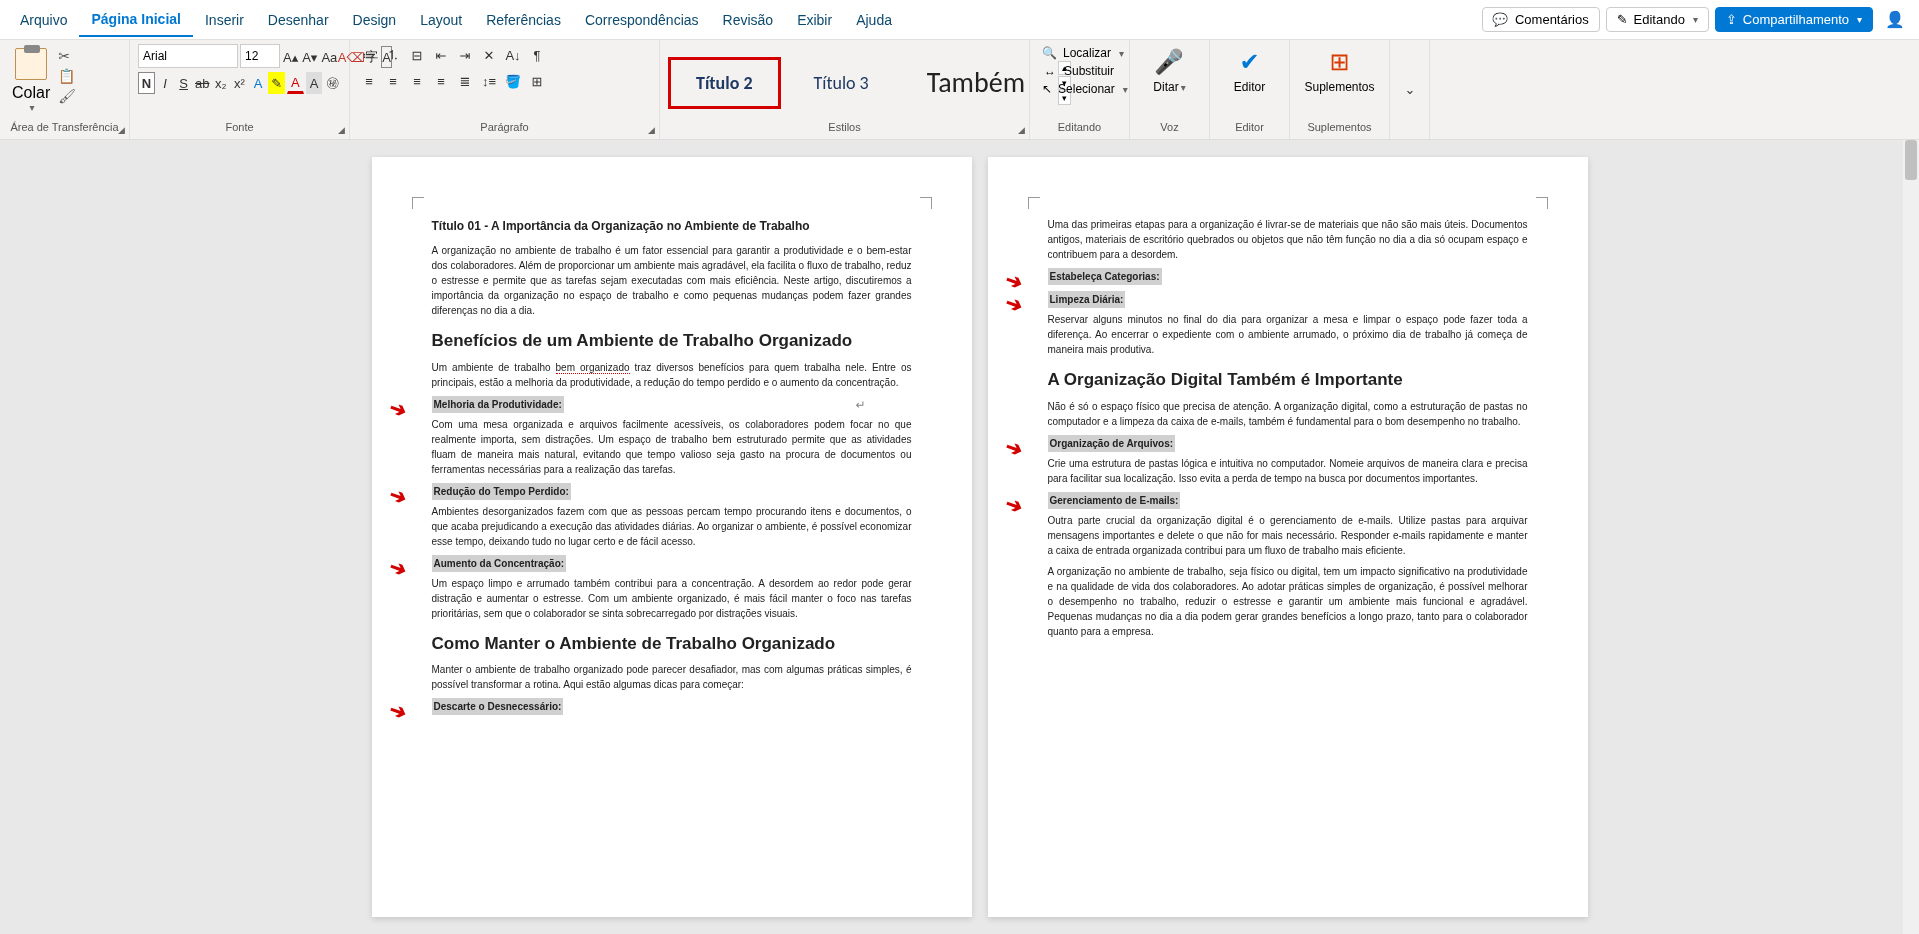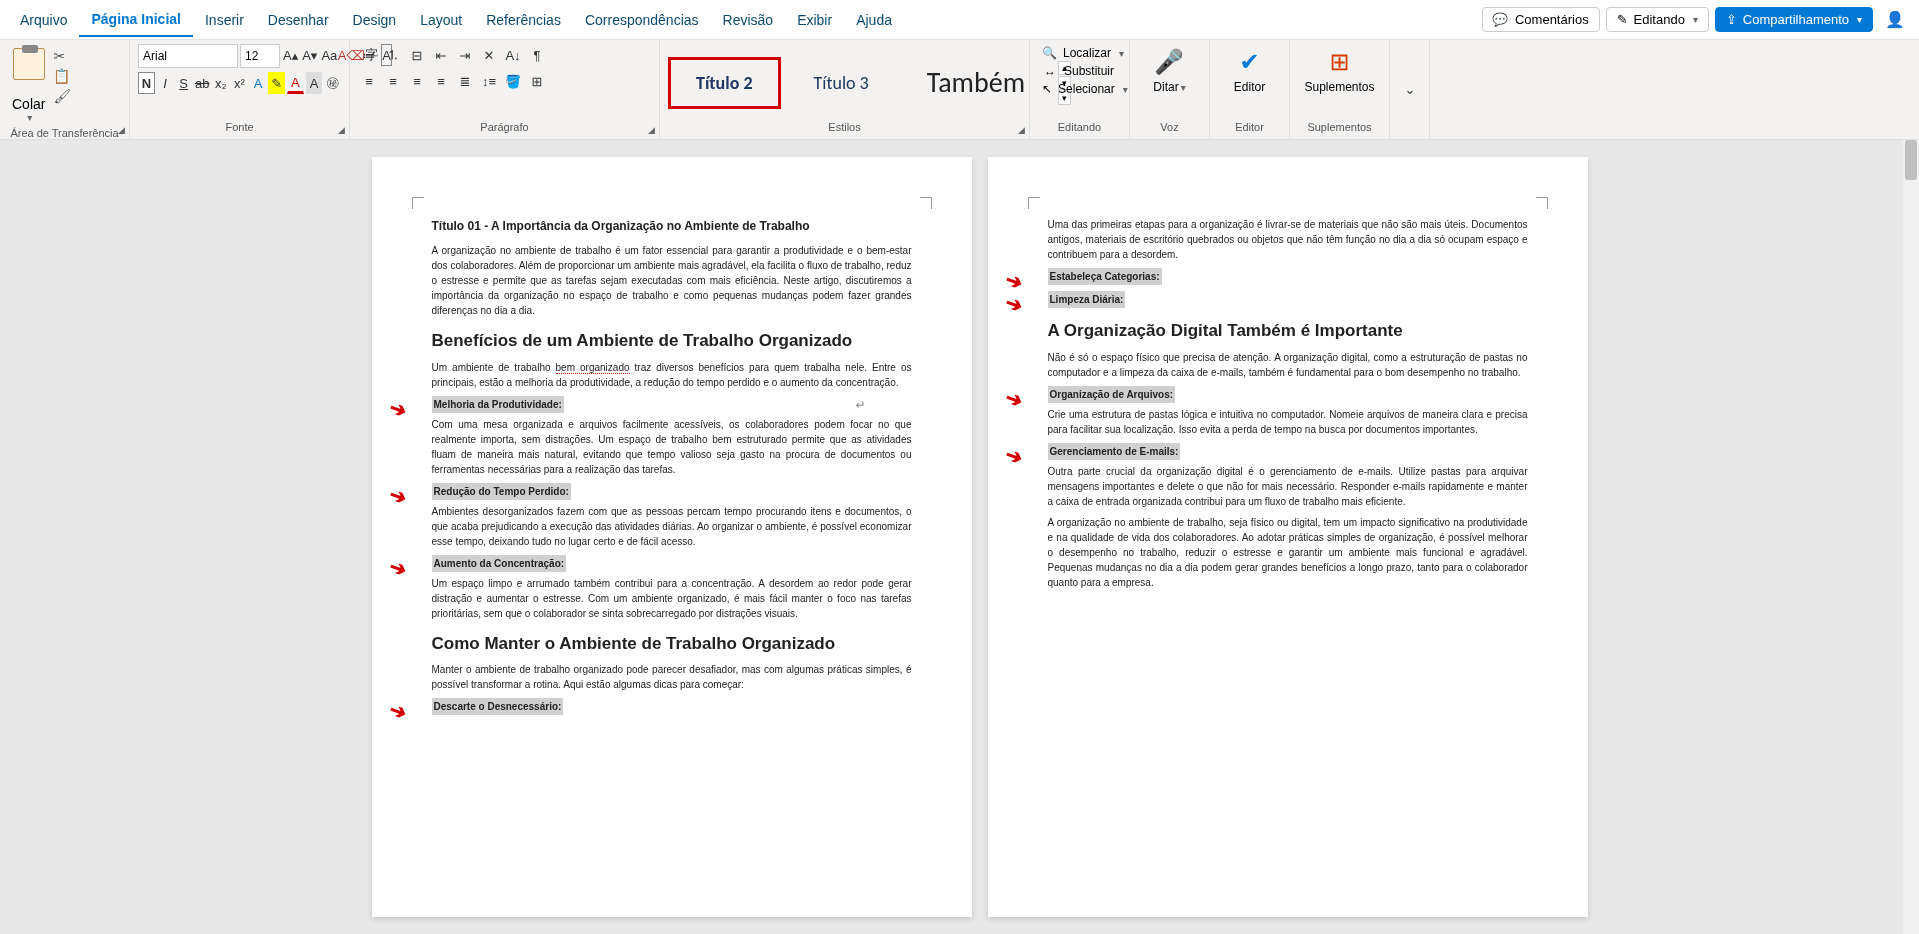--- a/index.html
+++ b/index.html
@@ -20,21 +20,21 @@
 
 .clipboard-group { width: 130px; }
 .clipboard-inner { display: flex; gap: 4px; }
 .paste-btn { display: flex; flex-direction: column; align-items: center; padding: 4px; cursor: pointer; }
 .paste-icon { width: 32px; height: 32px; background: #fff3e0; border: 1px solid #c09050; border-radius: 2px; position: relative; }
 .paste-icon::after { content:''; position:absolute; top:-4px; left:8px; width:16px; height:8px; background:#888; border-radius:2px; }
 .mini-icons { display: flex; flex-direction: column; gap: 4px; padding-top: 4px; }
 .mini-icons span { font-size: 14px; cursor: pointer; color:#555; }
 
 .font-group { width: 220px; }
-.font-row { display: flex; gap: 2px; align-items: flex-start; margin-bottom: 4px; }
+.font-row { display: flex; gap: 2px; align-items: flex-end; margin-bottom: 4px; }
 .font-combo { border: 1px solid #ccc; background: #fff; font-size: 12px; padding: 2px 4px; height: 24px; }
 .font-name { width: 100px; }
 .font-size { width: 40px; }
 .rbtn { width: 22px; height: 22px; display: inline-flex; align-items: center; justify-content: center; font-size: 13px; cursor: pointer; color: #333; border: 1px solid transparent; }
 .rbtn.boxed { border: 1px solid #888; background:#fff; font-weight:bold; }
 
 .para-group { width: 310px; }
 .styles-group { width: 370px; display:flex; flex-direction:column; }
 .styles-row { display: flex; align-items: center; gap: 8px; flex:1; }
 .style-item { padding: 12px 25px; font-size: 18px; color: #333; cursor: pointer; white-space: nowrap; }
@@ -103,21 +103,21 @@
     </div>
   <div class="icon-btn">👤</div>
 </div>
 
 <div class="ribbon">
 
   <div class="ribbon-group clipboard-group">
     <div class="clipboard-inner">
       <div class="paste-btn">
         <div class="paste-icon"></div>
-        <span style="font-size:14px;margin-top:16px;">Colar</span>
+        <span style="font-size:16px;margin-top:4px;">Colar</span>
         <span class="chev">▾</span>
       </div>
       <div class="mini-icons">
         <span>✂</span>
         <span>📋</span>
         <span>🖌</span>
       </div>
     </div>
     <div class="ribbon-group-label">Área de Transferência</div>
     <span class="dialog-launcher">◢</span>
@@ -259,20 +259,21 @@
   </div>
 
   <div class="page">
     <div class="corner tl"></div>
     <div class="corner tr"></div>
     <p>Uma das primeiras etapas para a organização é livrar-se de materiais que não são mais úteis. Documentos antigos, materiais de escritório quebrados ou objetos que não têm função no dia a dia só ocupam espaço e contribuem para a desordem.</p>
 
     <div class="subhead-wrap"><span class="arrow-red">➔</span><span class="subhead">Estabeleça Categorias:</span></div>
 
     <div class="subhead-wrap"><span class="arrow-red">➔</span><span class="subhead">Limpeza Diária:</span></div>
+    <p> Reservar alguns minutos no final do dia para organizar a mesa e limpar o espaço pode fazer toda a diferença. Ao encerrar o expediente com o ambiente arrumado, o próximo dia de trabalho já começa de maneira mais produtiva.</p>
 
     <h2>A Organização Digital Também é Importante</h2>
     <p>Não é só o espaço físico que precisa de atenção. A organização digital, como a estruturação de pastas no computador e a limpeza da caixa de e-mails, também é fundamental para o bom desempenho no trabalho.</p>
 
     <div class="subhead-wrap"><span class="arrow-red">➔</span><span class="subhead">Organização de Arquivos:</span></div>
     <p>Crie uma estrutura de pastas lógica e intuitiva no computador. Nomeie arquivos de maneira clara e precisa para facilitar sua localização. Isso evita a perda de tempo na busca por documentos importantes.</p>
 
     <div class="subhead-wrap"><span class="arrow-red">➔</span><span class="subhead">Gerenciamento de E-mails:</span></div>
     <p>Outra parte crucial da organização digital é o gerenciamento de e-mails. Utilize pastas para arquivar mensagens importantes e delete o que não for mais necessário. Responder e-mails rapidamente e manter a caixa de entrada organizada contribui para um fluxo de trabalho mais eficiente.</p>
     <p>A organização no ambiente de trabalho, seja físico ou digital, tem um impacto significativo na produtividade e na qualidade de vida dos colaboradores. Ao adotar práticas simples de organização, é possível melhorar o desempenho no trabalho, reduzir o estresse e garantir um ambiente mais funcional e agradável. Pequenas mudanças no dia a dia podem gerar grandes benefícios a longo prazo, tanto para o colaborador quanto para a empresa.</p>

